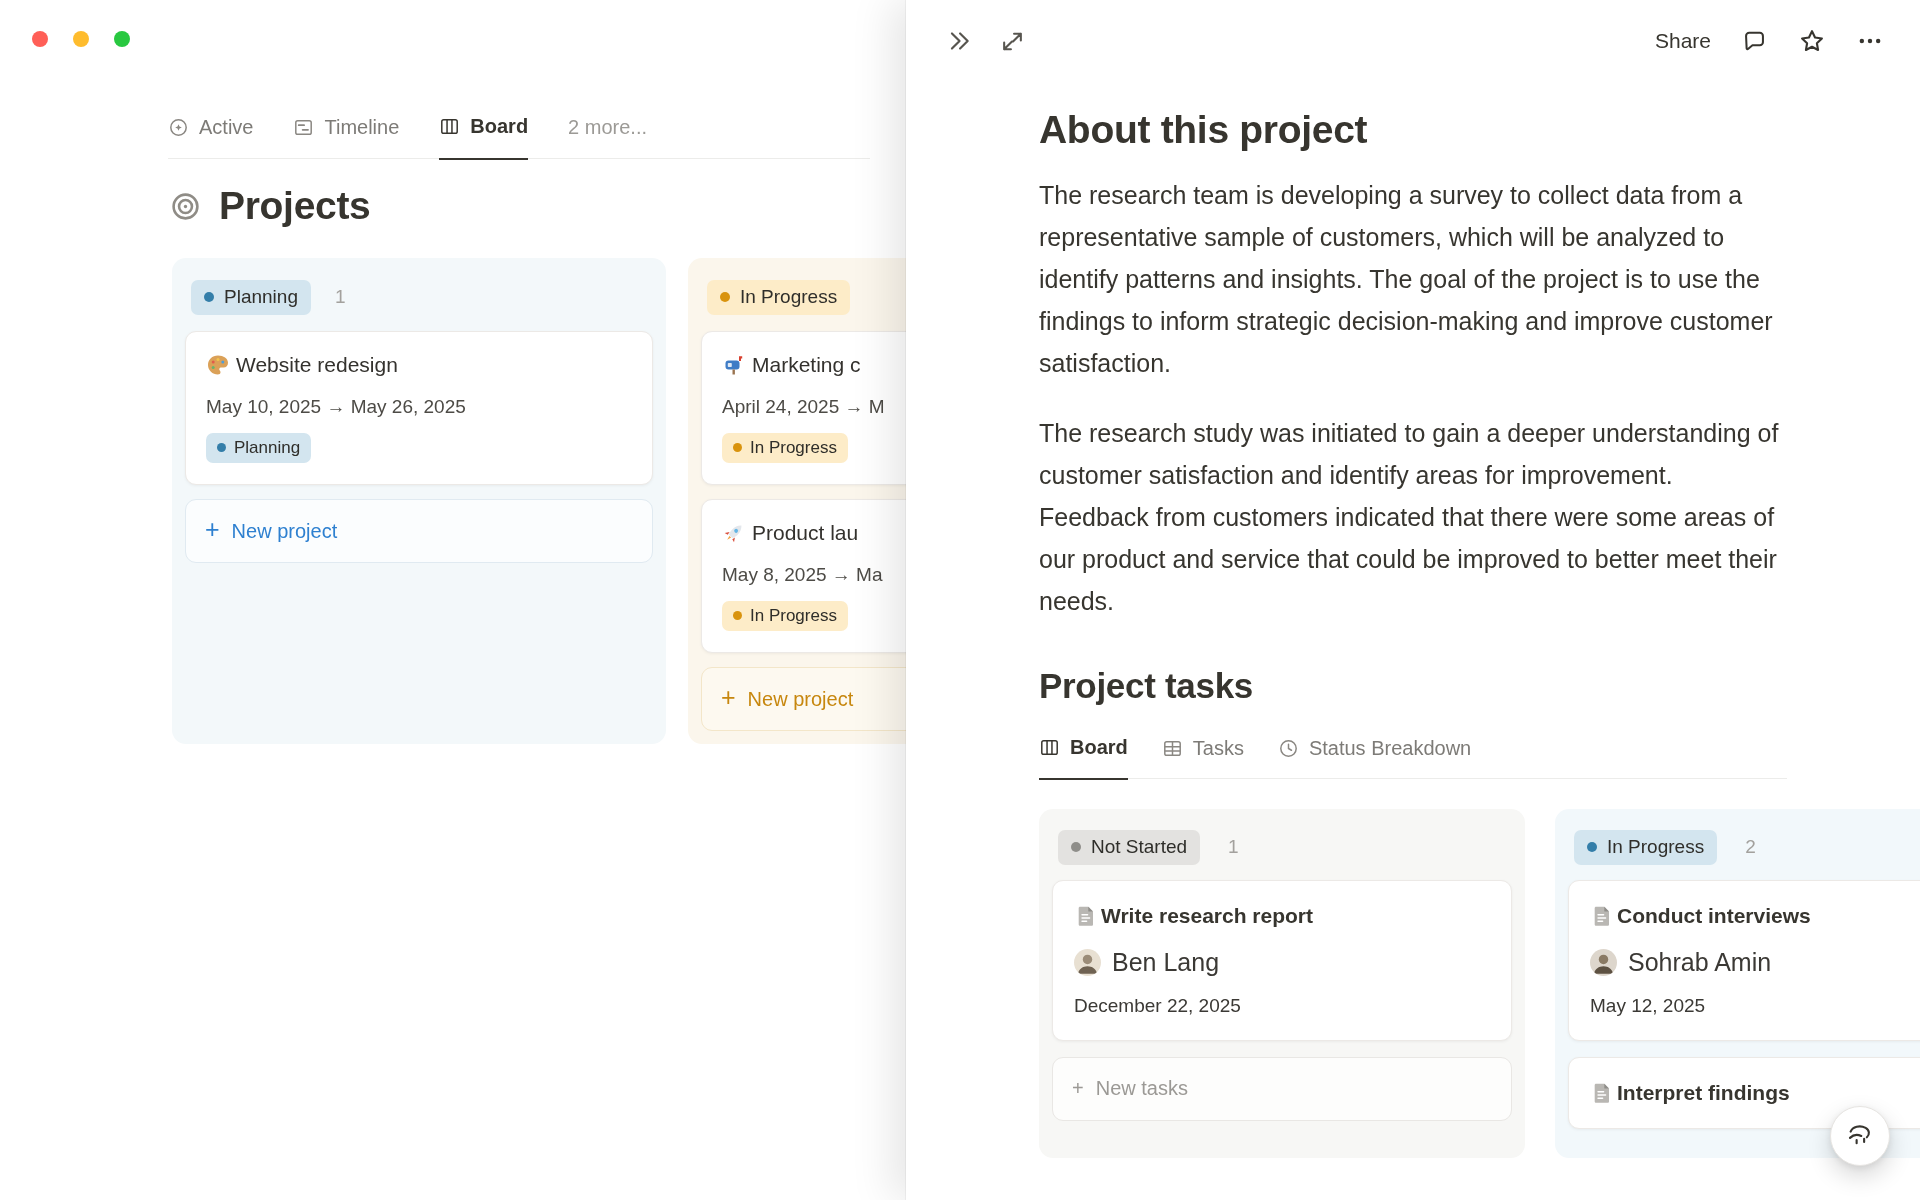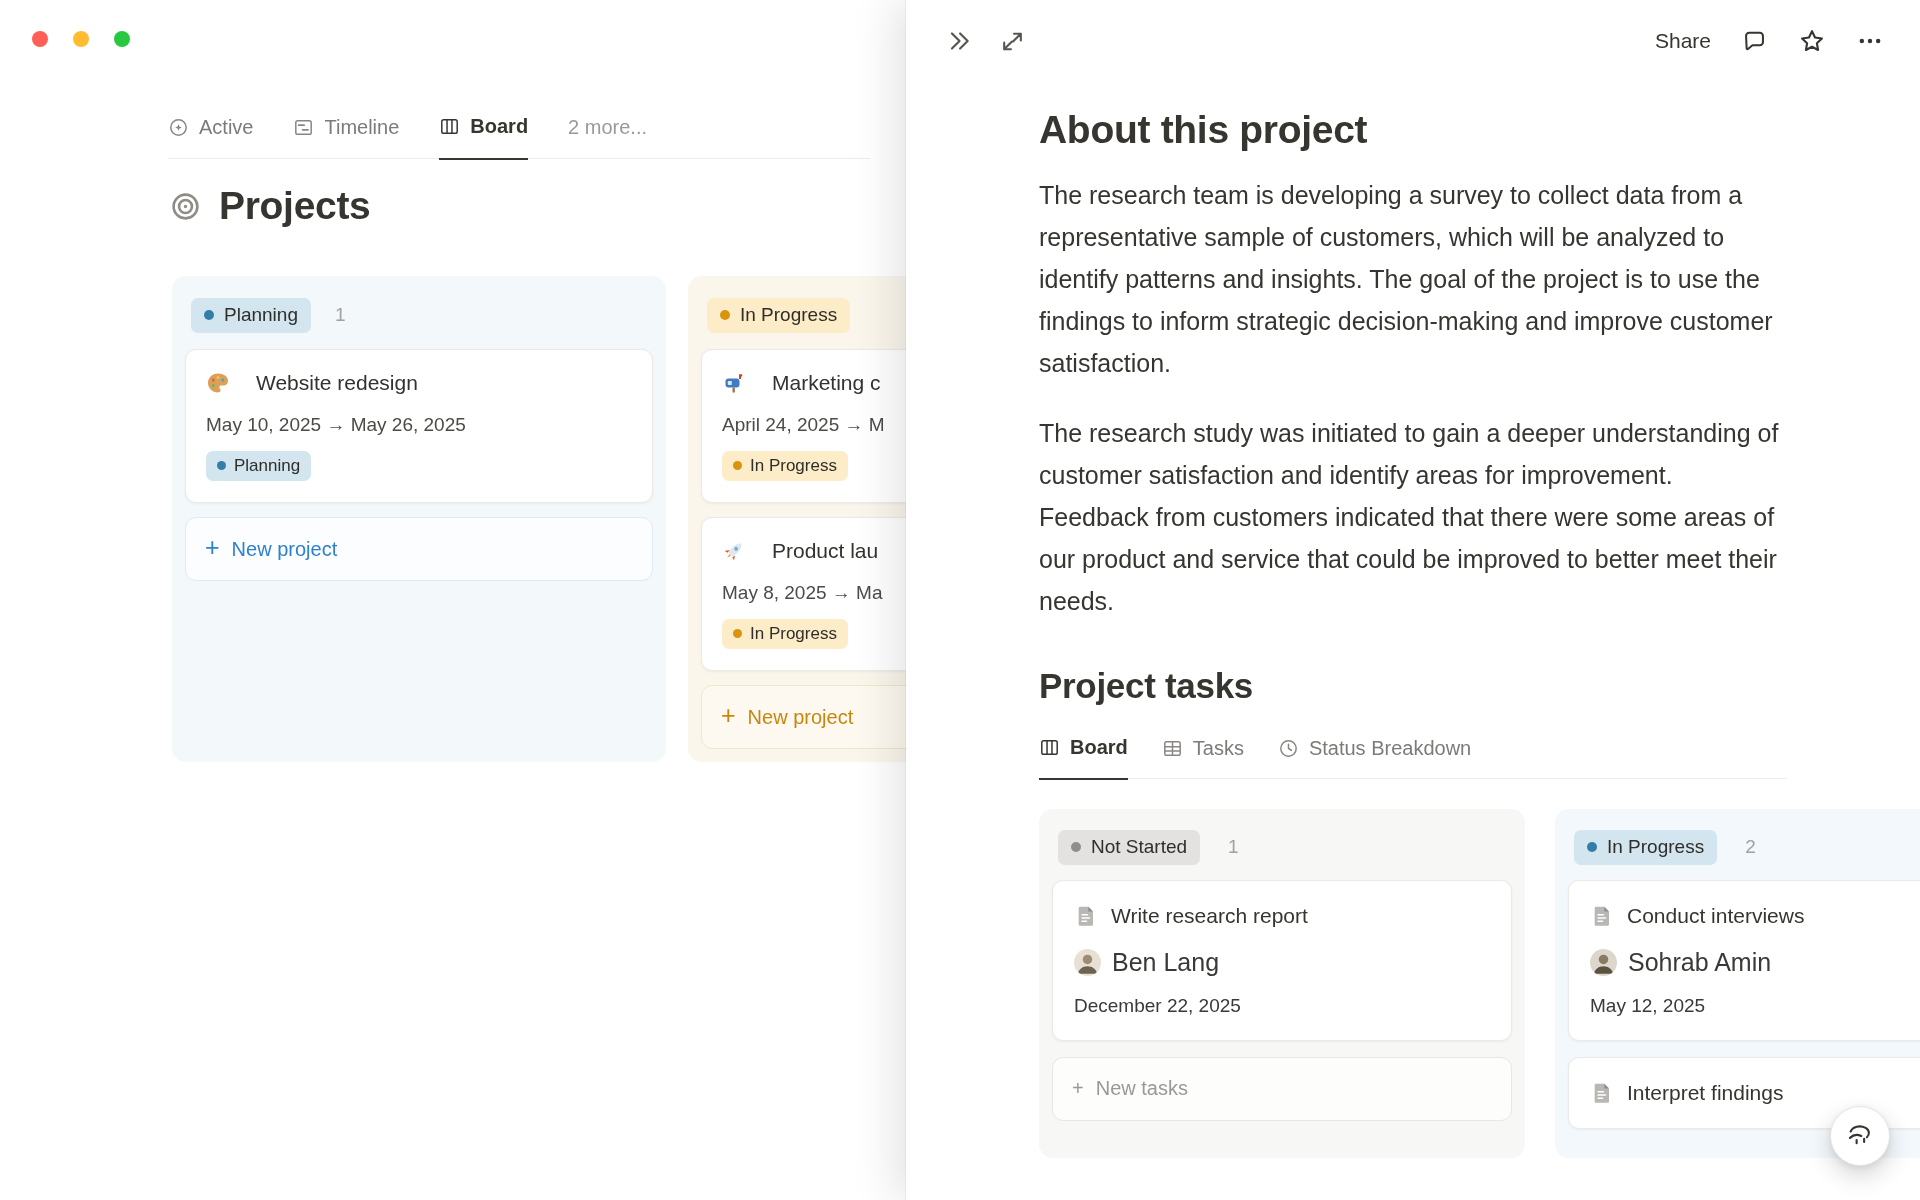--- a/index.html
+++ b/index.html
@@ -23,37 +23,37 @@
   .vtab { display:flex; align-items:center; gap:10px; font-size:20px; color:#7d7b77; }
   .vtab.selected { color:#37352f; font-weight:600; border-bottom:2.5px solid #37352f; margin-bottom:-1.5px; }
   .vtab.more { color:#9c9a96; }
   .ticon { display:flex; align-items:center; }
 
   
   .page-title-row { position:absolute; left:170px; top:184px; display:flex; align-items:center; gap:18px; }
   .page-title { font-size:39px; font-weight:700; margin:0; letter-spacing:-0.3px; }
 
   
-  .board-left { position:absolute; left:172px; top:276px; display:flex; gap:22px; }
+  .board-left { position:absolute; left:172px; top:258px; display:flex; gap:22px; }
   .bcol { width:494px; flex:none; border-radius:14px; padding:14px 13px 13px; box-sizing:border-box; }
   .bcol.planning { background:#f3f8fa; }
   .bcol.amber { background:#fbf6ec; }
   .bcol-header { display:flex; align-items:center; gap:24px; padding:8px 6px 16px; }
 
   .pill { display:inline-flex; align-items:center; gap:10px; padding:5px 13px 6px; border-radius:7px; font-size:19px; line-height:1.25; color:#2f2e2a; }
   .pill .dot { width:10px; height:10px; border-radius:50%; flex:none; }
   .pill-blue { background:#d3e5ef; } .dot-blue { background:#337ea9; }
   .pill-yellow { background:#fdecc8; } .dot-yellow { background:#d9930d; }
   .pill-gray { background:#e3e2e0; } .dot-gray { background:#8f8e8a; }
   .pill.sm { font-size:17px; padding:4px 11px 5px; gap:8px; }
   .pill.sm .dot { width:9px; height:9px; }
   .count { font-size:19px; color:#a3a19d; font-weight:500; }
 
   .pcard { background:#fff; border:1px solid #ece9e6; border-radius:11px; box-shadow:0 1px 3px rgba(15,15,15,.05); padding:21px 20px; margin-bottom:14px; }
-  .pcard-title { display:flex; align-items:flex-end; gap:26px; font-size:21px; font-weight:500; color:#34322e; }
+  .pcard-title { display:flex; align-items:flex-end; gap:6px; font-size:21px; font-weight:500; color:#34322e; }
   .pcard-dates { margin-top:19px; font-size:19px; color:#4d4b46; }
   .pcard-tag { margin-top:15px; }
 
   .newbtn { display:flex; align-items:center; gap:12px; height:64px; border-radius:11px; padding:0 19px; font-size:20px; box-sizing:border-box; }
   .newbtn .plus { font-size:25px; line-height:1; margin-top:-3px; }
   .newbtn-blue { color:#2e80d0; border:1px solid #e0eaf1; background:#fbfdfe; }
   .newbtn-amber { color:#c7870e; border:1px solid #f3e6c9; background:#fdf9f0; }
 
   
   .panel {
@@ -76,21 +76,21 @@
   .ttab { display:flex; align-items:center; gap:10px; font-size:20px; color:#7d7b77; }
   .ttab.selected { color:#37352f; font-weight:600; border-bottom:2.5px solid #37352f; margin-bottom:-1.5px; }
 
   .task-board { display:flex; gap:30px; margin-top:30px; }
   .tcol { width:486px; flex:none; border-radius:14px; padding:13px; box-sizing:border-box; }
   .tcol-gray { background:#f7f7f5; }
   .tcol-blue { background:#f2f8fb; }
   .tcol-header { display:flex; align-items:center; gap:28px; padding:8px 6px 15px; }
 
   .tcard { background:#fff; border:1px solid #ece9e6; border-radius:11px; box-shadow:0 1px 3px rgba(15,15,15,.05); padding:23px 21px; margin-bottom:16px; }
-  .tcard-title { display:flex; align-items:center; gap:13px; font-size:21px; font-weight:400; }
+  .tcard-title { display:flex; align-items:center; gap:3px; font-size:21px; font-weight:700; }
   .tcard-assignee { display:flex; align-items:center; gap:11px; margin-top:20px; font-size:25px; color:#3b3935; }
   .avatar { width:27px; height:27px; border-radius:50%; overflow:hidden; flex:none; }
   .avatar svg { display:block; }
   .tcard-date { margin-top:18px; font-size:19px; color:#3b3935; }
 
   .newtask { display:flex; align-items:center; gap:12px; height:64px; border-radius:11px; padding:0 19px; font-size:20px; color:#9b9995; border:1px solid #e9e7e4; background:#fdfdfc; box-sizing:border-box; }
 
   
   .ai-fab {
     position:absolute; right:30px; bottom:34px; width:58px; height:58px; border-radius:50%;

